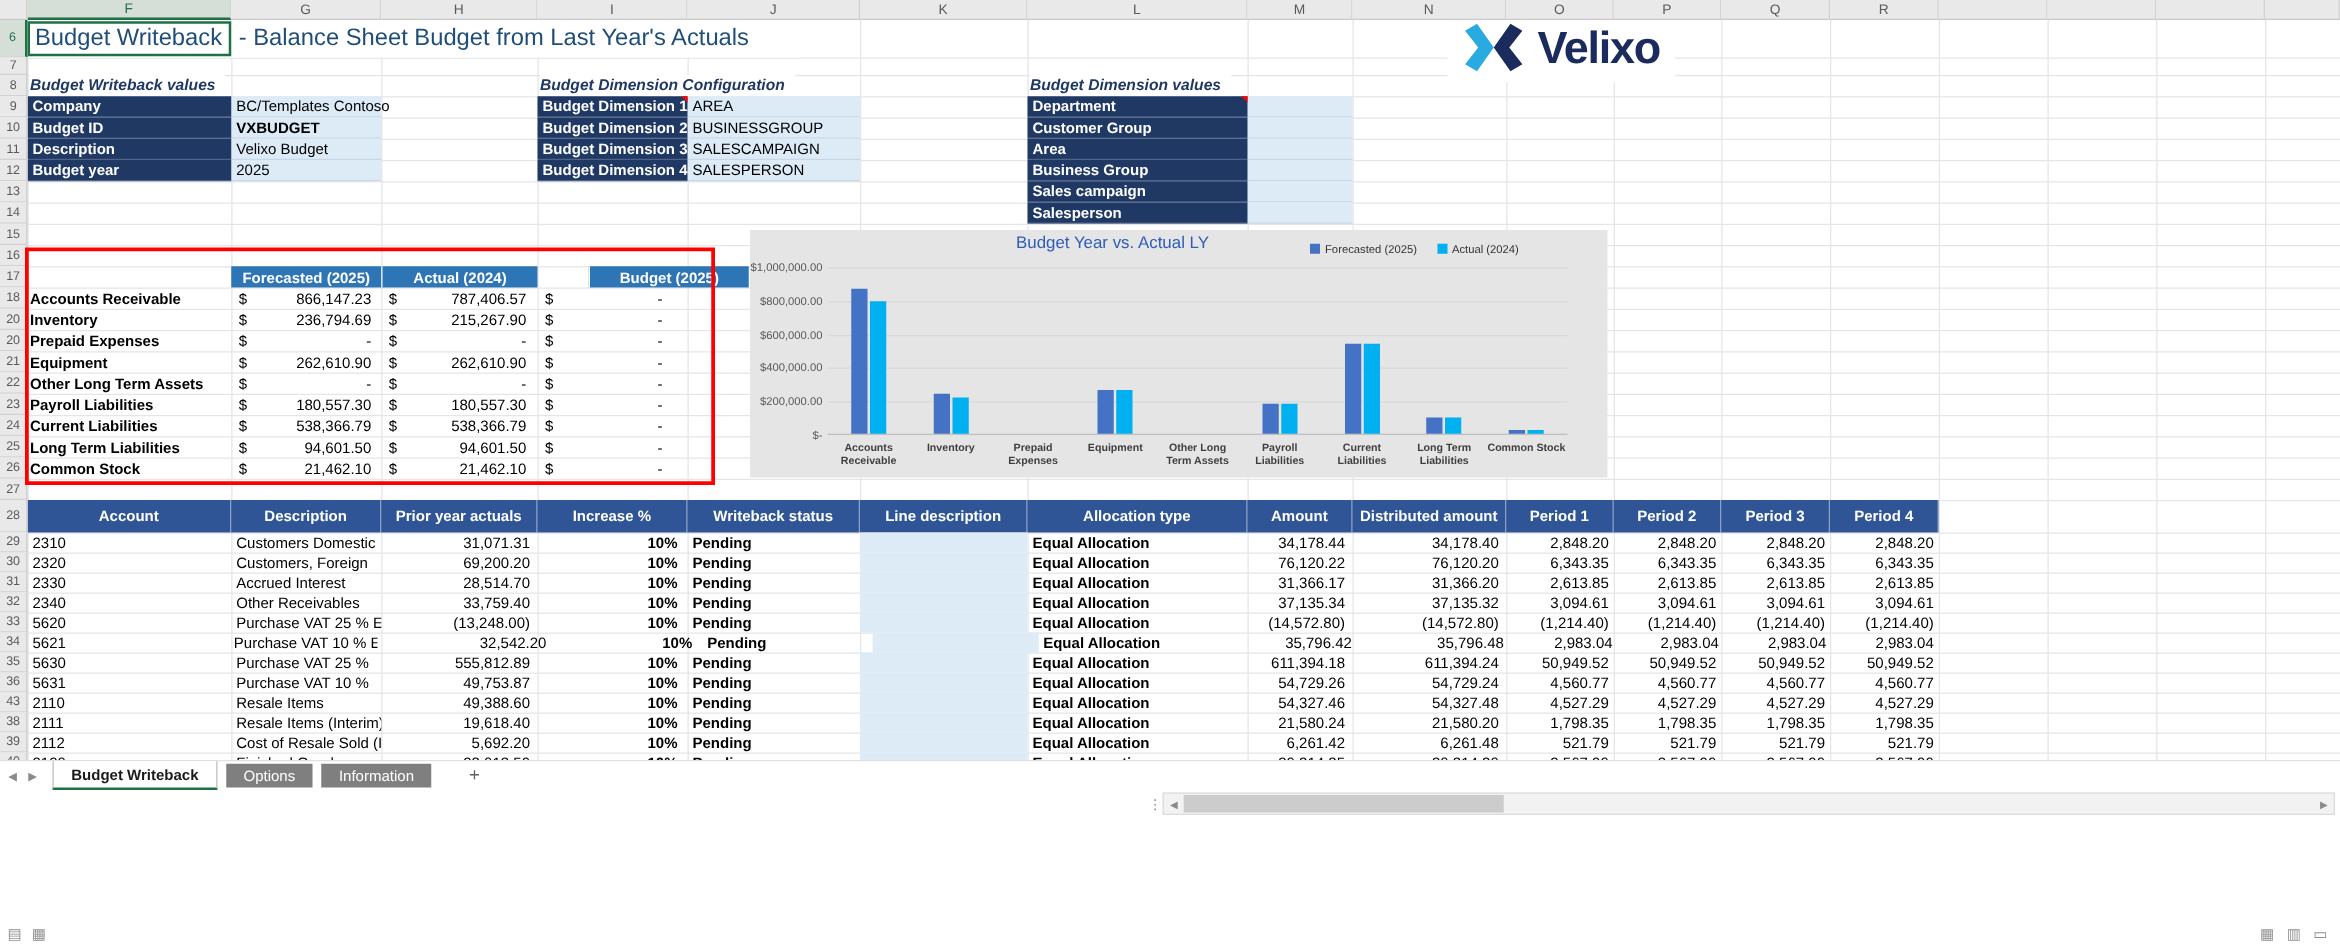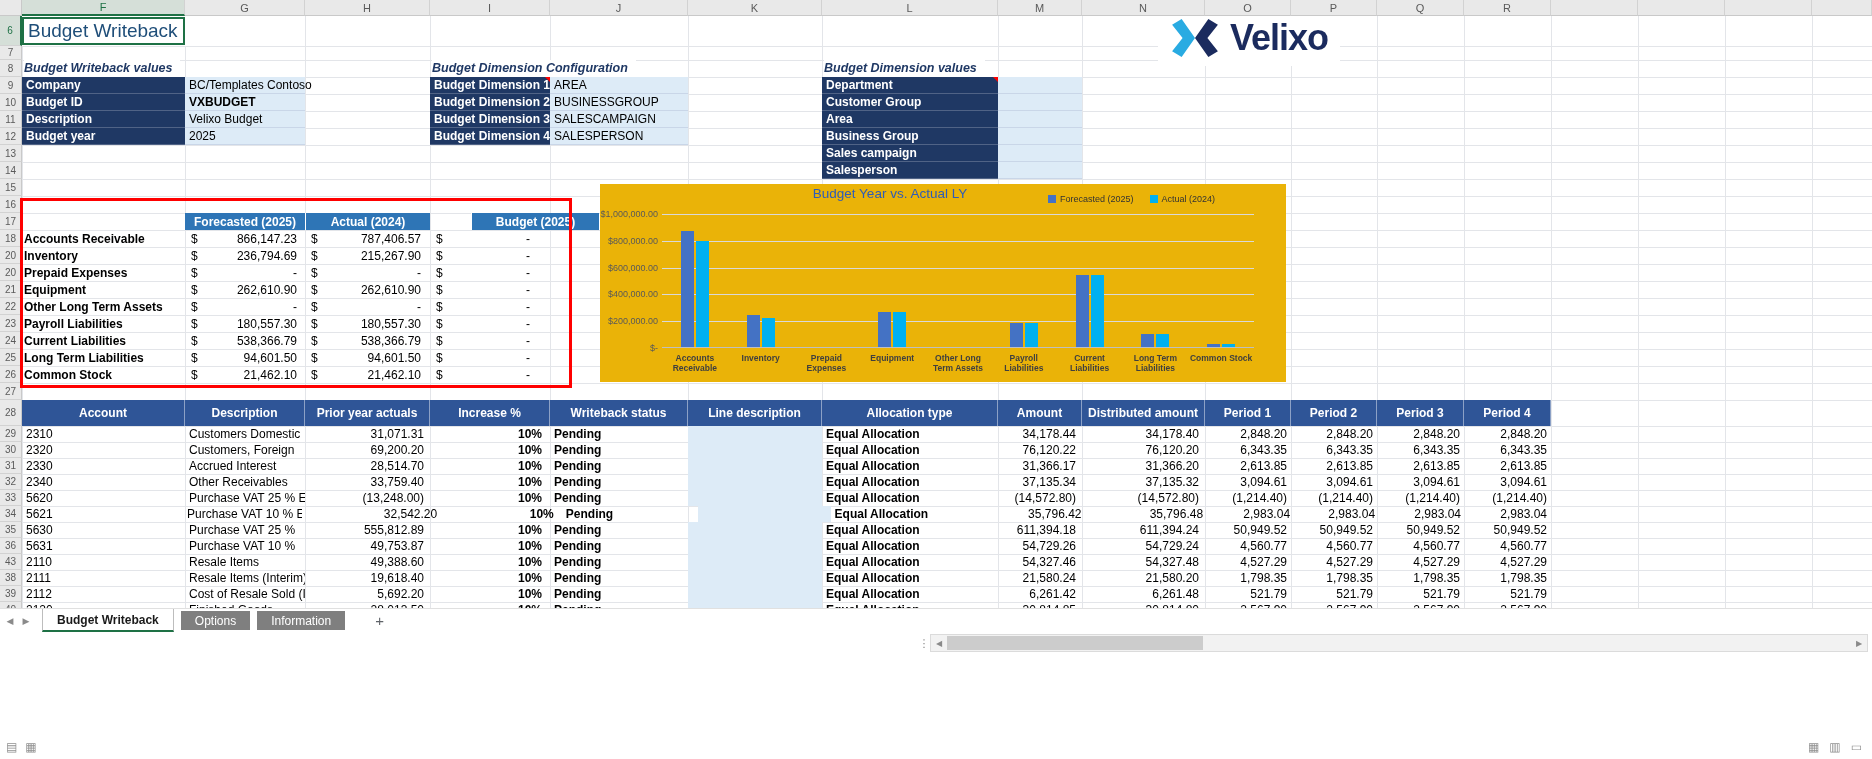--- a/index.html
+++ b/index.html
@@ -56,21 +56,21 @@
   .sum-h{background:#2E75B6;color:#fff;font-weight:bold;font-size:12px;display:flex;align-items:center;
          justify-content:center;border-left:1px solid #fff}
   .sum-h:first-child{border-left:none}
   .sum-row{display:flex;height:17px}
   .sum-label{font-weight:bold;font-size:12px;display:flex;align-items:center;padding-left:2px;white-space:nowrap}
   .sum-cell{display:flex;justify-content:space-between;align-items:center;font-size:12px;padding-left:6px}
   #red-box{position:absolute;left:20px;top:198px;width:552px;height:190px;border:3px solid #FF0000;
            z-index:6;pointer-events:none}
 
   
-  #chart{position:absolute;left:600px;top:184px;width:686px;height:198px;background:#eab308;z-index:2}
+  #chart{position:absolute;left:600px;top:184px;width:686px;height:198px;background:#e5e5e5;z-index:2}
   #chart-title{position:absolute;left:0;top:2px;width:580px;text-align:center;font-size:13.5px;color:#2E5CB8}
   #chart-legend{position:absolute;left:448px;top:10px;display:flex;gap:16px;align-items:center}
   .legend-item{display:flex;align-items:center;font-size:9px;color:#333}
   .legend-swatch{width:8px;height:8px;margin-right:4px}
   .ytick{position:absolute;left:0;width:58px;text-align:right;font-size:9px;color:#595959;white-space:nowrap}
   #chart-plot{position:absolute;left:62px;top:30px;width:592px;height:134px;border-bottom:1px solid #BFBFBF;
               display:flex;align-items:flex-end}
   .cgrid{position:absolute;left:0;right:0;height:1px;background:#D9D9D9}
   .bar-group{flex:1;display:flex;justify-content:center;align-items:flex-end;gap:2px;height:100%;z-index:1}
   .bar{width:13px}
@@ -221,20 +221,21 @@
         <div class="gh" style="top: 522px; left: 22px; width: 1850px;"></div>
         <div class="gh" style="top: 538px; left: 22px; width: 1850px;"></div>
         <div class="gh" style="top: 554px; left: 22px; width: 1850px;"></div>
         <div class="gh" style="top: 570px; left: 22px; width: 1850px;"></div>
         <div class="gh" style="top: 586px; left: 22px; width: 1850px;"></div>
         <div class="gh" style="top: 602px; left: 22px; width: 1850px;"></div>
       </div>
 
     <div id="title-row">
       <span id="title-cell">Budget Writeback</span>
+      <span id="title-suffix">- Balance Sheet Budget from Last Year's Actuals</span>
     </div>
 
     <div id="logo">
       <svg width="50" height="42" viewBox="0 0 52 44">
         <polygon points="2,8 12,2 26,22 12,42 2,36 13,22" fill="#29ABE2"></polygon>
         <polygon points="50,8 40,2 26,22 40,42 50,36 39,22" fill="#1B2B5E"></polygon>
       </svg>
       <span id="logo-text">Velixo</span>
     </div>
 

